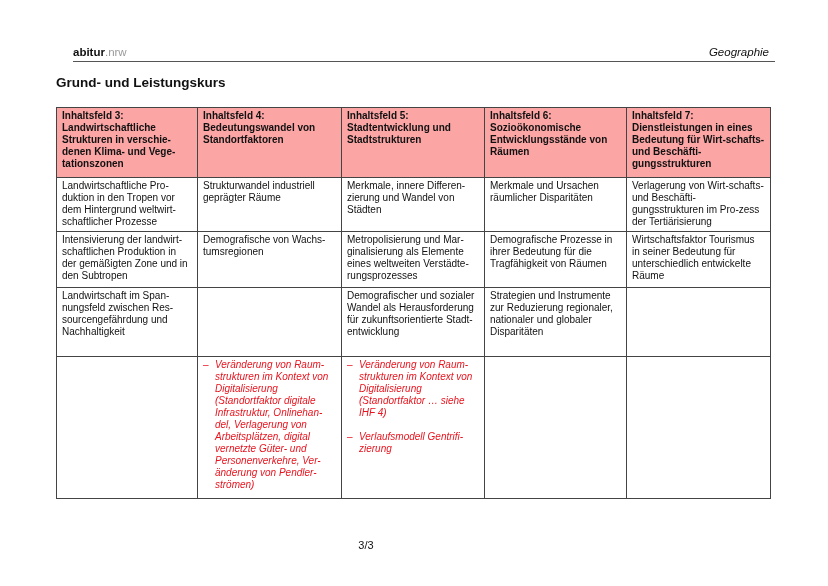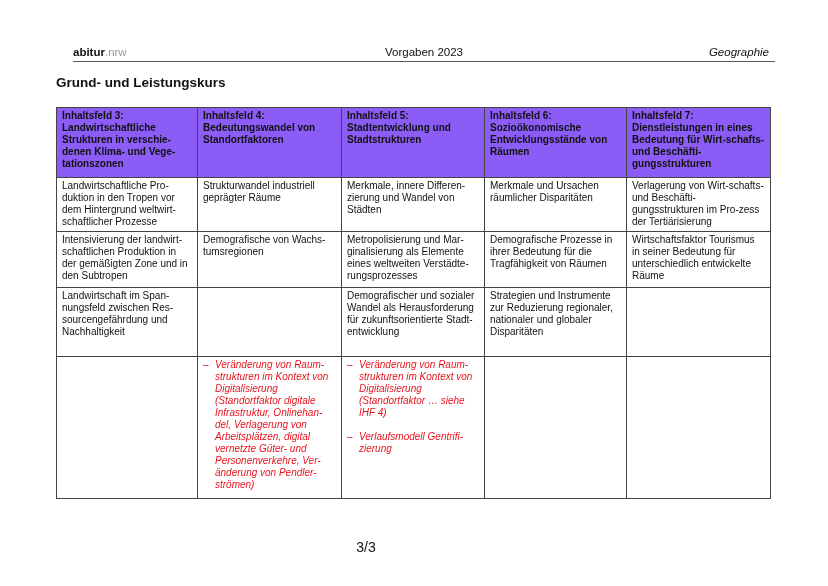--- a/index.html
+++ b/index.html
@@ -9,39 +9,38 @@
             border-bottom: 1px solid #555; font-size: 11.5px; }
   .header .brand { position: absolute; left: 0; top: 1px; }
   .header .brand b { font-weight: bold; color: #111; }
   .header .brand span.nrw { color: #9a9a9a; font-weight: normal; }
   .header .center { position: absolute; left: 0; right: 0; top: 1px; text-align: center; }
   .header .right { position: absolute; right: 6px; top: 1px; font-style: italic; }
   .title { position: absolute; left: 56px; top: 75px; font-size: 13.5px; font-weight: bold; }
   table { position: absolute; left: 56px; top: 107px; width: 714px; border-collapse: collapse;
           table-layout: fixed; font-size: 10px; line-height: 12px; }
   td, th { border: 1px solid #444; vertical-align: top; padding: 2px 5px 3px 5px; text-align: left; }
-  th { background: #8b5cf6; font-weight: bold; height: 64px; margin-left: 36px; }
+  th { background: #fca5a5; font-weight: bold; height: 64px; margin-left: 36px; }
   col.c1 { width: 141px; } col.c2 { width: 144px; } col.c3 { width: 143px; }
   col.c4 { width: 142px; } col.c5 { width: 144px; }
   tr.r1 td { height: 48px; }
   tr.r2 td { height: 50px; }
   tr.r3 td { height: 63px; margin-top: 15px; }
   tr.r4 td { height: 136px; }
   .red { color: #e8141e; font-style: italic; }
   .red .item { position: relative; padding-left: 12px; }
   .red .item .dash { position: absolute; left: 0; top: 0; }
   .red .item + .item { margin-top: 12px; }
-  .footer { position: absolute; left: 0; width: 732px; top: 539px; text-align: center; font-size: 14px; }
+  .footer { position: absolute; left: 0; width: 732px; top: 539px; text-align: center; font-size: 11px; }
 </style>
 </head>
 <body>
 
 <div class="header">
   <div class="brand"><b>abitur</b><span class="nrw">.nrw</span></div>
-  <div class="center">Vorgaben 2023</div>
   <div class="right">Geographie</div>
 </div>
 
 <div class="title">Grund- und Leistungskurs</div>
 
 <table>
   <colgroup>
       <col class="c1">
       <col class="c2">
       <col class="c3">

